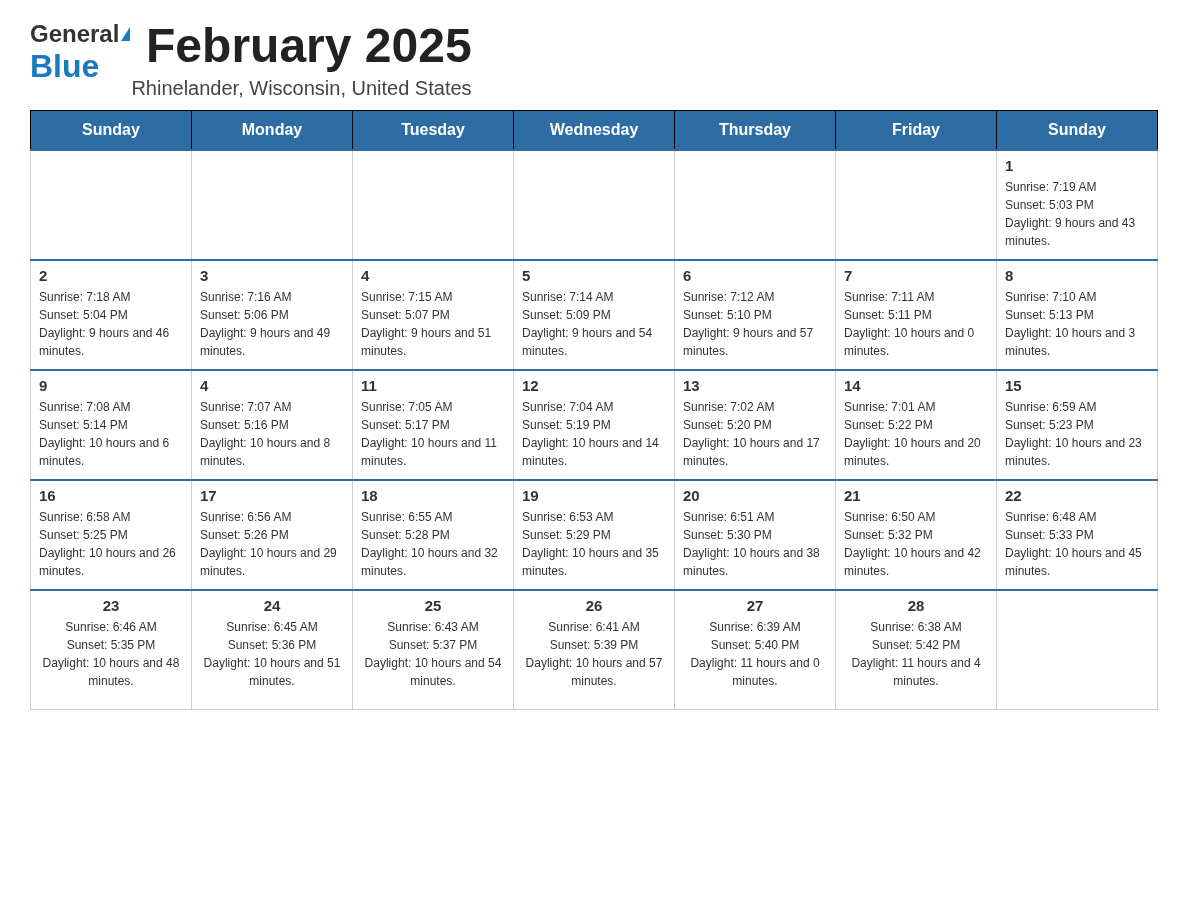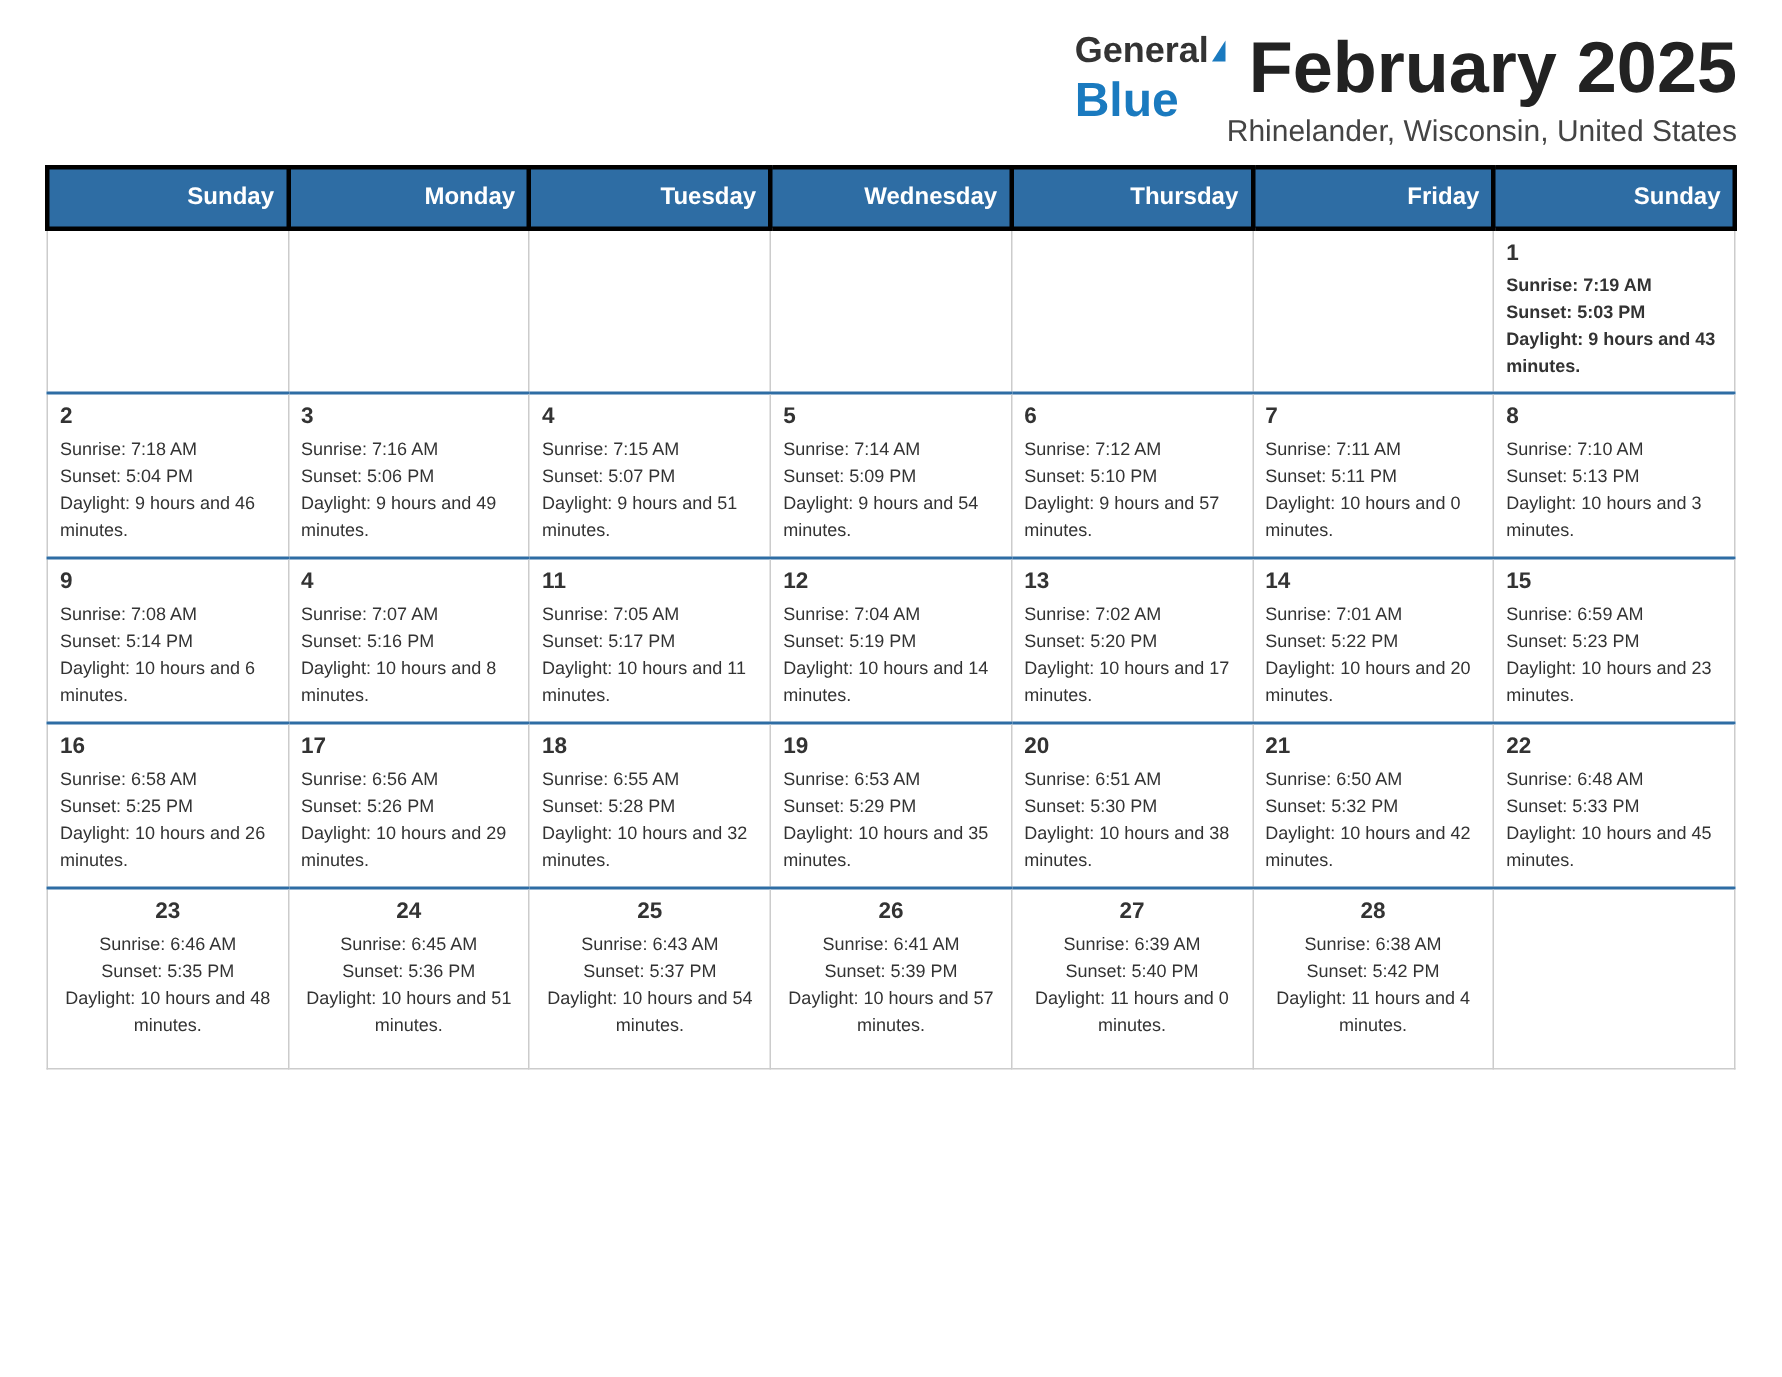--- a/index.html
+++ b/index.html
@@ -5,21 +5,21 @@
     * { box-sizing: border-box; margin: 0; padding: 0; }
     body {
       font-family: Arial, sans-serif;
       background: #fff;
       padding: 20px 30px;
       width: 1188px;
       min-height: 918px;
     }
     .header {
       display: flex;
-      justify-content: flex-end;
+      justify-content: flex-start;
       align-items: flex-start;
       margin-bottom: 10px;
     }
     .logo {
       display: flex;
       flex-direction: column;
       align-items: flex-start;
     }
     .logo-line {
       display: flex;
@@ -43,22 +43,22 @@
       width: 100%;
       border-collapse: collapse;
       table-layout: fixed;
     }
     thead th {
       background-color: #2e6da4;
       color: #fff;
       font-size: 16px;
       font-weight: bold;
       padding: 10px 8px;
-      text-align: right;
-      border: 3px solid #000000;
+      text-align: center;
+      border: 1px solid #000000;
       margin-left: 40px;
     }
     tbody td {
       border: 1px solid #ccc;
       border-top: 2px solid #2e6da4;
       vertical-align: top;
       padding: 6px 8px;
       font-size: 12.5px;
       color: #333;
       height: 110px;
@@ -112,21 +112,21 @@
   <tbody id="calendar-body">
   <tr>
         <td></td>
         <td></td>
         <td></td>
         <td></td>
         <td></td>
         <td></td>
         <td>
           <div class="day-number">1</div>
-          <div class="day-info" style="white-space: pre-line; font-weight: bold;">Sunrise: 7:19 AM
+          <div class="day-info" style="white-space: pre-line;">Sunrise: 7:19 AM
 Sunset: 5:03 PM
 Daylight: 9 hours and 43 minutes.</div>
         </td>
       </tr>
       <tr>
         <td>
           <div class="day-number">2</div>
           <div class="day-info" style="white-space: pre-line;">Sunrise: 7:18 AM
 Sunset: 5:04 PM
 Daylight: 9 hours and 46 minutes.</div>

